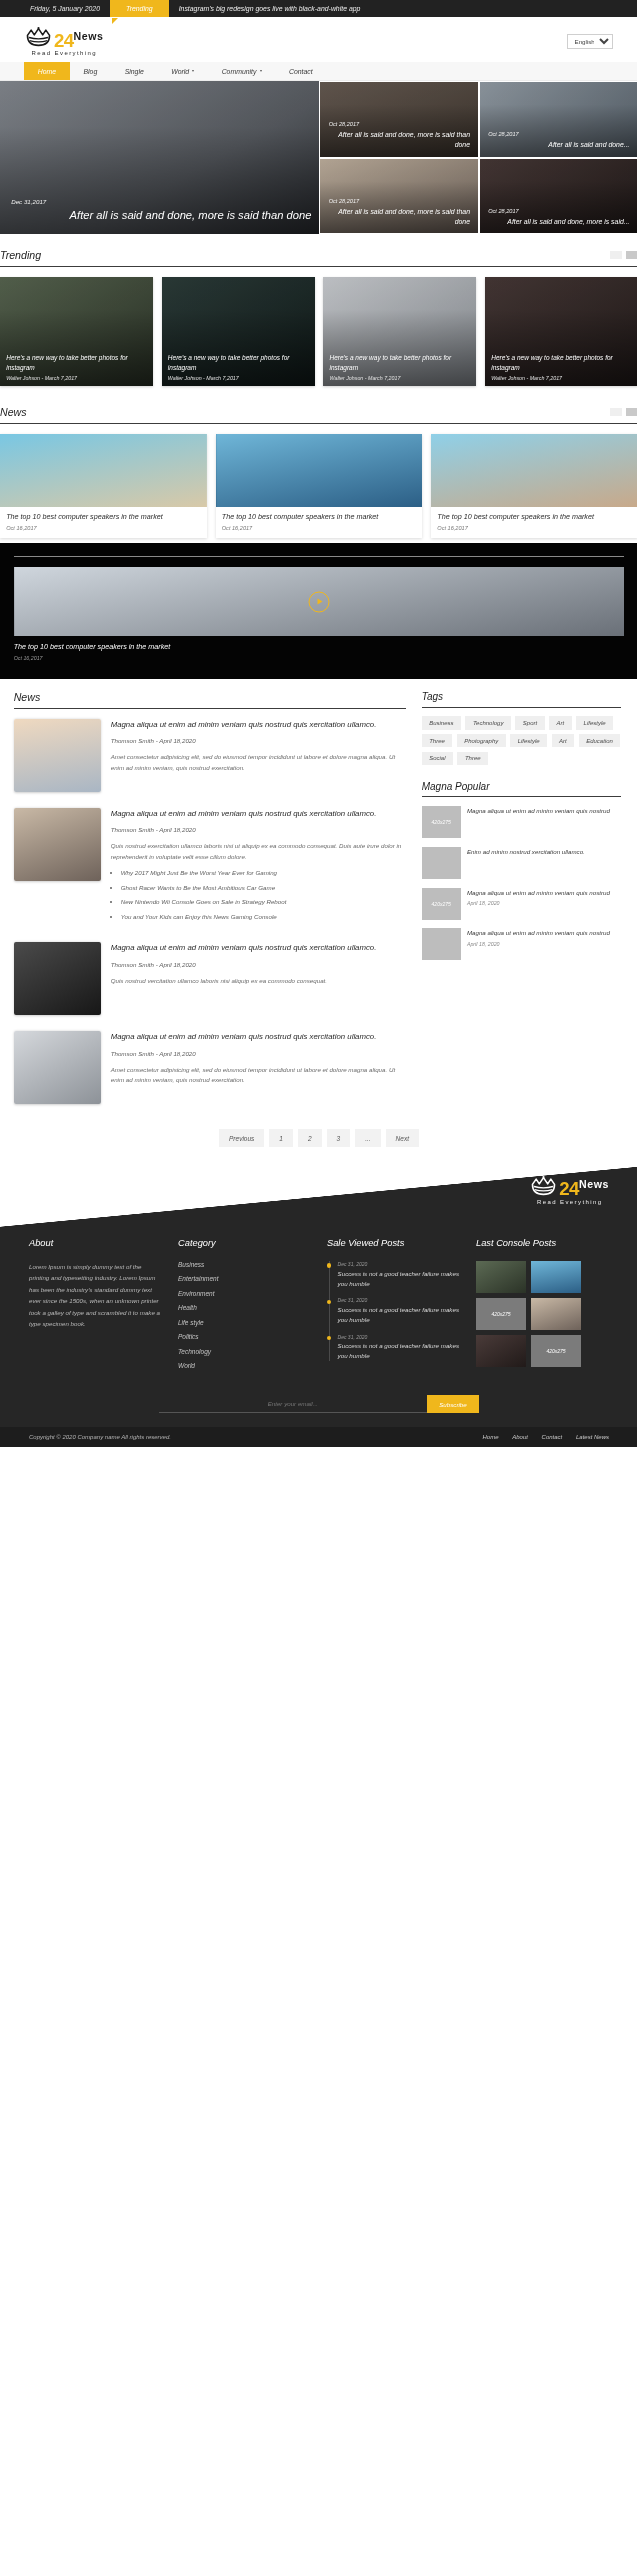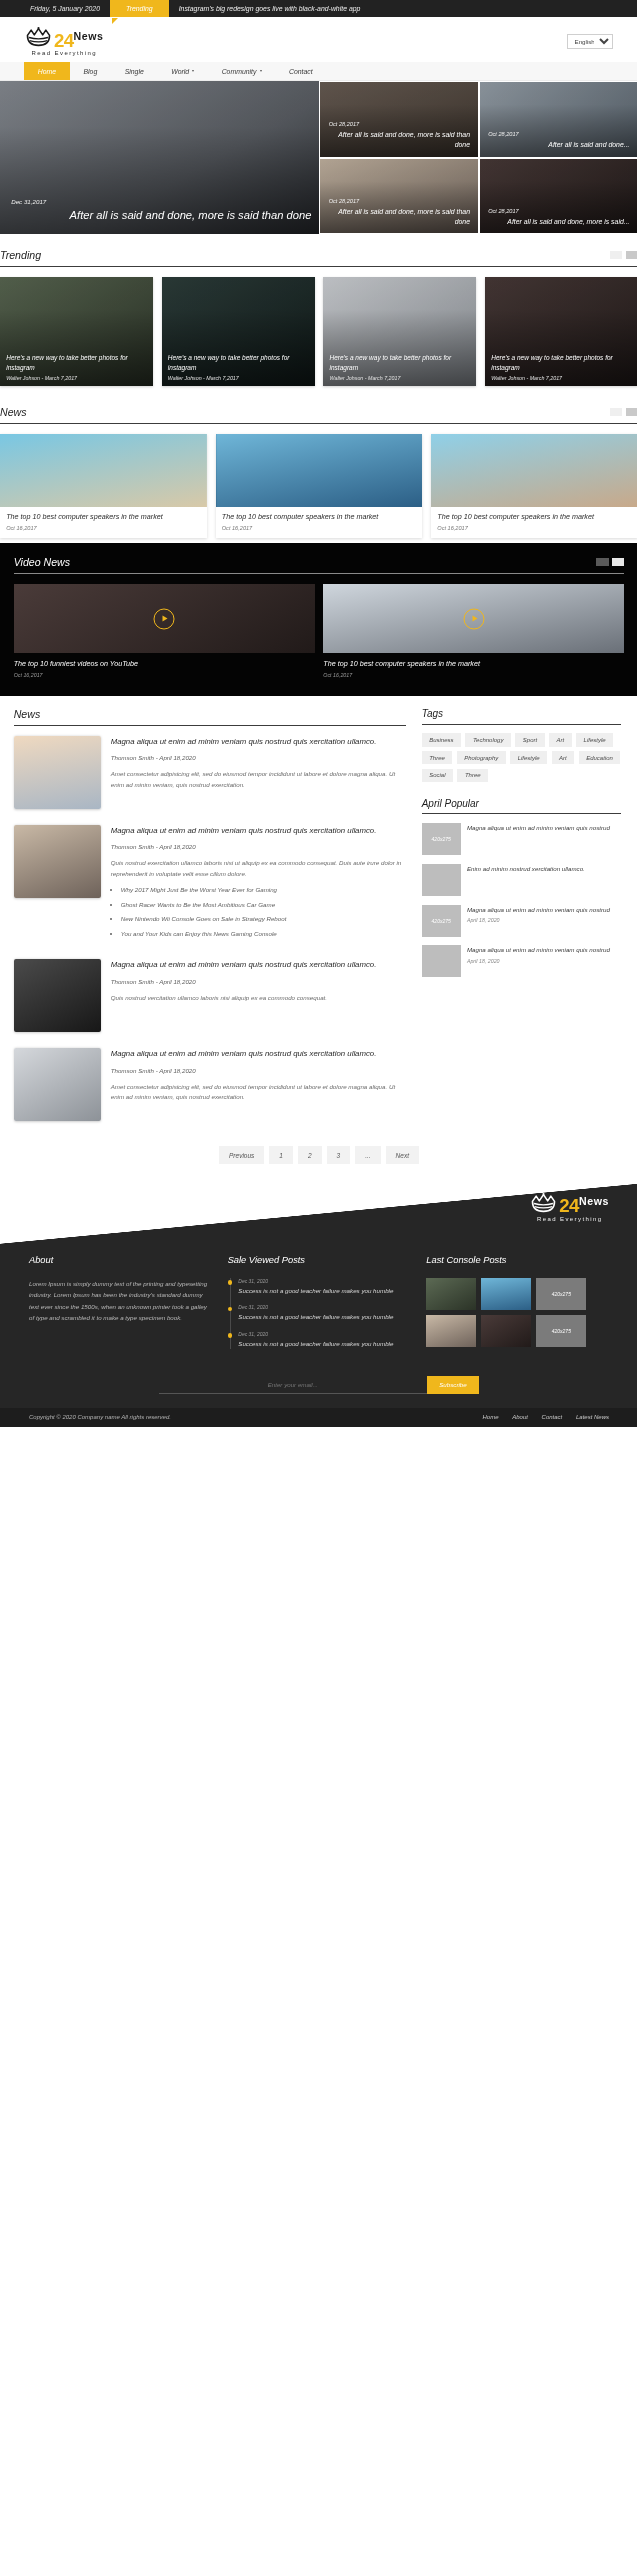--- a/index.html
+++ b/index.html
@@ -328,36 +328,22 @@
       <div class="ncard">
         <div class="img im11"></div>
         <div class="t">The top 10 best computer speakers in the market</div>
         <div class="d">Oct 16,2017</div>
       </div>
     </div>
   </div>
 
   <div class="videoband">
     <div class="inner">
-      <div class="sec-head">
-        <div class="sec-title">Video News</div>
-        <div class="arrows">
-          <div class="arrow-btn"></div>
-          <div class="arrow-btn dark"></div>
-        </div>
-      </div>
       <div class="sec-rule"></div>
       <div class="card-row">
-        <div class="vcard">
-          <div class="img im8">
-              <div class="play"></div>
-            </div>
-          <div class="t">The top 10 funniest videos on YouTube</div>
-          <div class="d">Oct 16,2017</div>
-        </div>
         <div class="vcard">
           <div class="img im13">
               <div class="play"></div>
             </div>
           <div class="t">The top 10 best computer speakers in the market</div>
           <div class="d">Oct 16,2017</div>
         </div>
       </div>
     </div>
   </div>
@@ -421,21 +407,21 @@
         <span class="tag">Lifestyle</span>
         <span class="tag">Three</span>
         <span class="tag">Photography</span>
         <span class="tag">Lifestyle</span>
         <span class="tag">Art</span>
         <span class="tag">Education</span>
         <span class="tag">Social</span>
         <span class="tag">Three</span>
       </div>
 
-      <div class="side-title" style="margin-top:16px">April Popular</div>
+      <div class="side-title" style="margin-top:16px">Magna Popular</div>
       <div class="side-rule"></div>
 
       <div class="pop">
         <div class="pimg">420x275</div>
         <div>
             <div class="pt">Magna aliqua ut enim ad minim veniam quis nostrud</div>
         <div class="pd"></div>
           </div>
       </div>
       <div class="pop">
@@ -488,20 +474,33 @@
       </div>
       <div class="logo-sub">Read Everything</div>
     </div>
 
     <div class="fcols">
       <div class="fcol">
         <h4>About</h4>
         <div class="fabout">Lorem Ipsum is simply dummy text of the printing and typesetting industry. Lorem Ipsum has been the industry's standard dummy text ever since the 1500s, when an unknown printer took a galley of type and scrambled it to make a type specimen book.</div>
       </div>
 
+      <div class="fcol">
+        <h4>Category</h4>
+        <ul class="fcat">
+          <li>Business</li>
+          <li>Entertainment</li>
+          <li>Environment</li>
+          <li>Health</li>
+          <li>Life style</li>
+          <li>Politics</li>
+          <li>Technology</li>
+          <li>World</li>
+        </ul>
+      </div>
 
       <div class="fcol">
         <h4>Sale Viewed Posts</h4>
         <div style="position:relative">
           <div class="mvline"></div>
           <div class="mv">
             <div class="d">Dec 31, 2020</div>
             <div class="t">Success is not a good teacher failure makes you humble</div>
           </div>
           <div class="mv">

